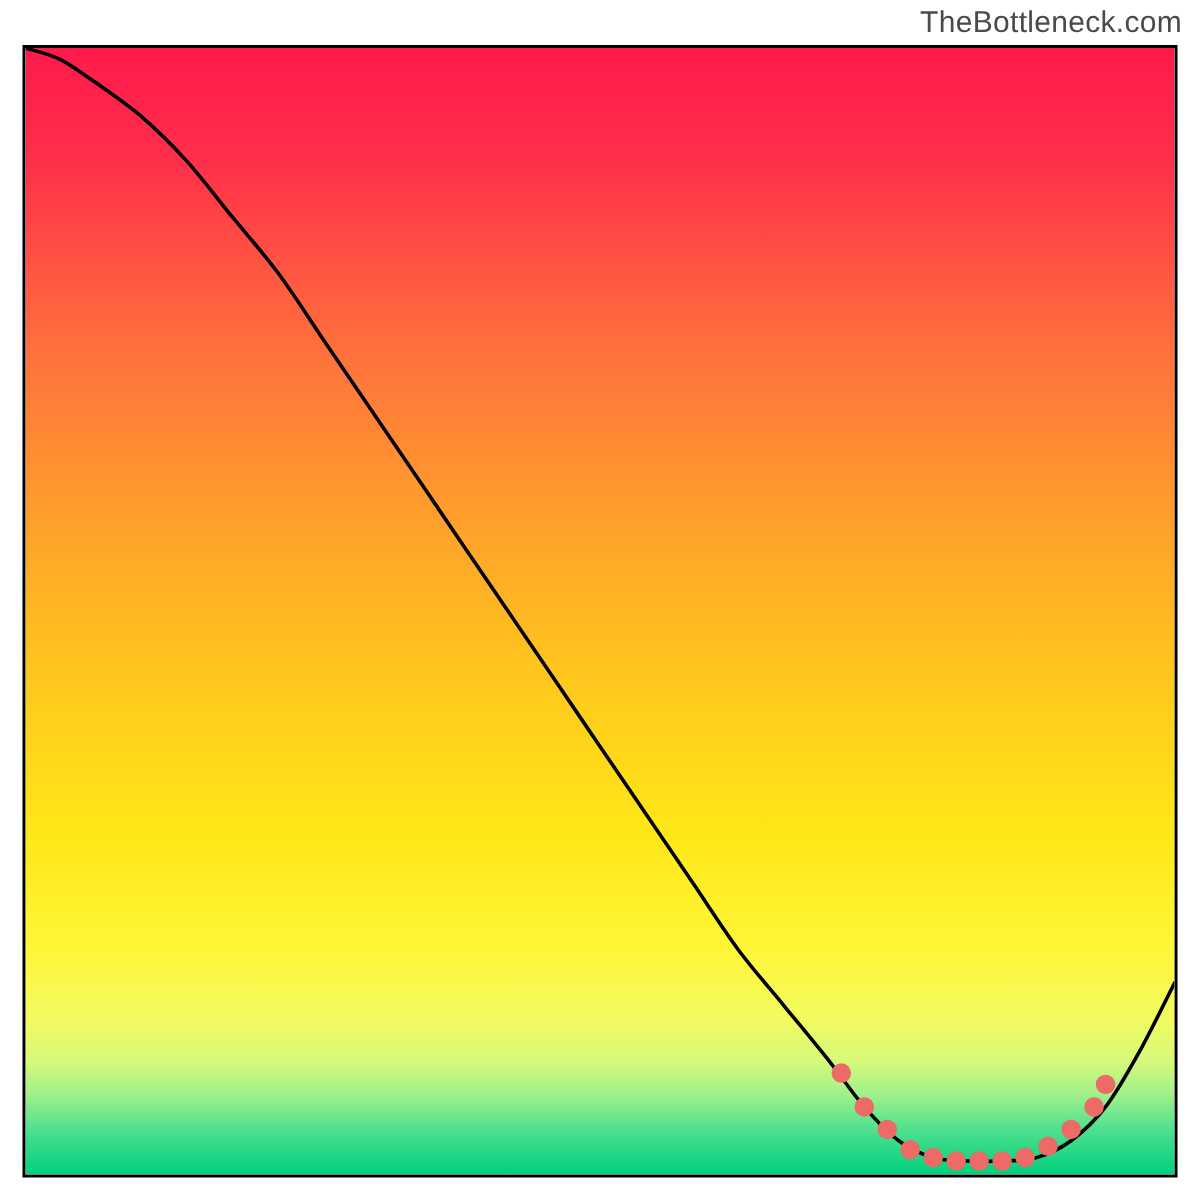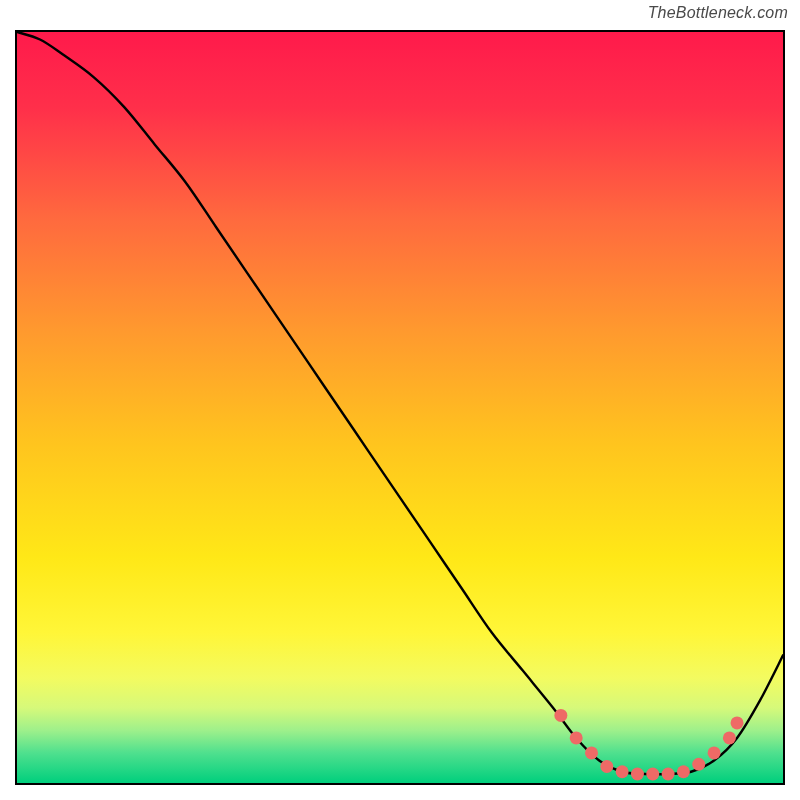--- a/index.html
+++ b/index.html
@@ -14,25 +14,24 @@
   .container {
     position: relative;
     width: 800px;
     height: 800px;
   }
   .watermark {
     position: absolute;
     top: 4px;
     right: 12px;
     color: #4a4a4a;
-    font-size: 16px;
+    font-size: 20px;
     font-weight: 400;
     letter-spacing: 0.2px;
     z-index: 10;
-    font-style: italic;
   }
   .plot-frame {
     position: absolute;
     left: 15px;
     top: 30px;
     width: 770px;
     height: 755px;
     border: 2px solid #000;
     box-sizing: border-box;
     overflow: hidden;

